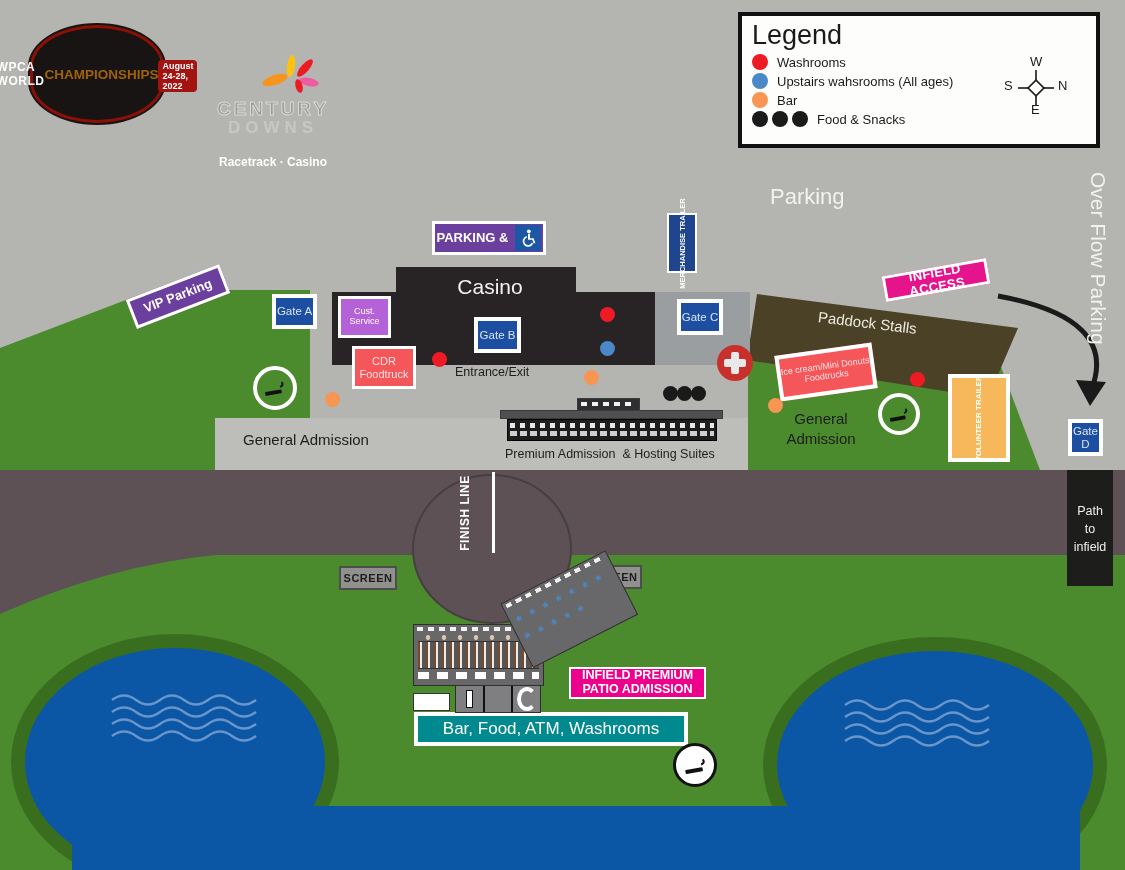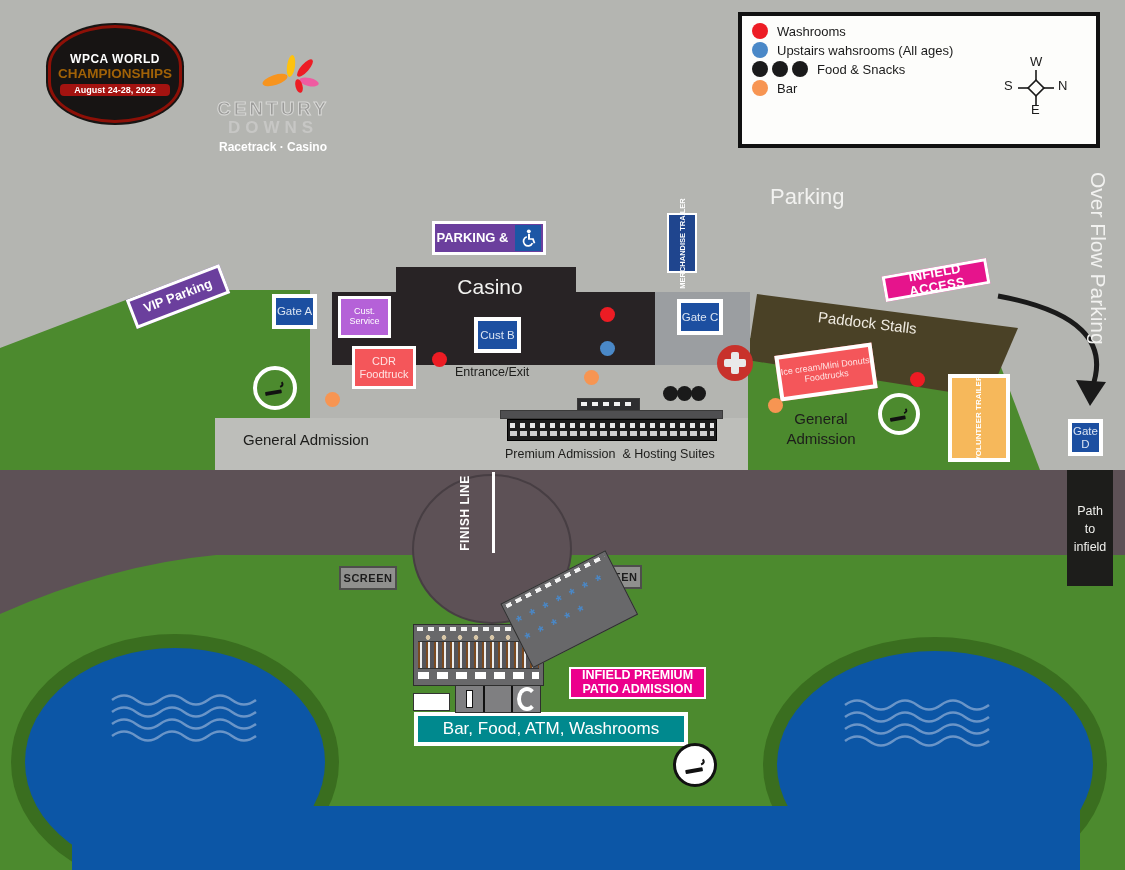--- a/index.html
+++ b/index.html
@@ -32,30 +32,30 @@
   .maplabel{position:absolute;color:#1d1d1b;}
   .whitelabel{position:absolute;color:#f2f2f0;}
   
   .legend{position:absolute;left:738px;top:12px;width:362px;height:136px;background:#fdfdfb;
           border:4px solid #111;box-sizing:border-box;padding:4px 10px;}
   .legend h1{margin:0;font-size:27px;font-weight:normal;color:#1a1a1a;}
   .lrow{display:flex;align-items:center;gap:9px;margin:3px 0;font-size:13px;color:#1a1a1a;}
   .legend .foot{font-size:12.5px;font-weight:600;color:#111;margin-top:7px;}
   .compass{position:absolute;right:28px;top:40px;width:64px;height:64px;font-size:13px;color:#1a1a1a;}
   
-  .wpca{position:absolute;left:48px;top:25px;width:128px;height:92px;background:#171413;
+  .wpca{position:absolute;left:30px;top:25px;width:128px;height:92px;background:#171413;
         border:3px solid #8d1007;border-radius:50% 50% 50% 50% / 42% 42% 42% 42%;
-        box-shadow:0 0 0 2px #171413;display:flex;flex-direction:column;align-items:center;justify-content:center;color:#fff;}
+        box-shadow:0 0 0 2px #171413;display:flex;flex-direction:row;align-items:center;justify-content:center;color:#fff;}
   .wpca .l1{font-size:12px;font-weight:bold;letter-spacing:.5px;}
   .wpca .l2{font-size:13.5px;font-weight:bold;color:#a16207;}
-  .wpca .l3{font-size:9px;font-weight:bold;background:#a31310;padding:1px 14px;border-radius:4px;margin-top:3px;}
+  .wpca .l3{font-size:9px;font-weight:bold;background:#a31310;padding:1px 4px;border-radius:4px;margin-top:3px;}
   .century{position:absolute;left:208px;top:52px;width:130px;height:86px;text-align:center;}
   .century .w1{font-size:19px;font-weight:bold;color:#9b9b99;letter-spacing:3px;-webkit-text-stroke:1px #d9d9d7;}
   .century .w2{font-size:17px;font-weight:bold;color:#c7c7c5;letter-spacing:5px;margin-top:-2px;}
-  .century .tag{font-size:12px;font-weight:bold;color:#fff;margin-top:2px;}
+  .century .tag{font-size:12px;font-weight:bold;color:#fff;margin-top:17px;}
   
   .bld{position:absolute;background:#68686a;border:1px solid #2e2e2e;box-sizing:border-box;}
   .dashrow{height:4px;margin:2px 3px 0 3px;background:repeating-linear-gradient(90deg,#f2f2f2 0 6px,transparent 6px 11px);}
   .circrow{height:7px;margin:2px 4px 0 4px;background-image:radial-gradient(circle 2.2px,#d8c7a8 2.2px,transparent 2.6px);background-size:16px 7px;background-position:2px 1px;}
   .stallrow{height:26px;margin:1px 4px 0 4px;background:repeating-linear-gradient(90deg,#7a4a21 0 2px,#ececec 2px 4px,#55555a 4px 8px);border-top:1px solid #333;border-bottom:1px solid #333;}
   .benchrow{height:7px;margin:3px 4px 0 4px;background:repeating-linear-gradient(90deg,#fff 0 11px,transparent 11px 19px);}
   .grand-bar{position:absolute;background:#4f4f51;border:1px solid #3a3a3a;box-sizing:border-box;}
   .grand-seats{position:absolute;background:#1d1d1d;border:1px solid #000;box-sizing:border-box;}
   .grand-seats .r1{height:5px;margin:3px 2px 0 2px;background:repeating-linear-gradient(90deg,#e8e8e8 0 5px,transparent 5px 10px);}
   .grand-seats .r2{height:5px;margin:3px 2px 0 2px;background:repeating-linear-gradient(90deg,#cfcfcf 0 7px,transparent 7px 10px);}
@@ -122,39 +122,40 @@
         <ellipse cx="62" cy="30" rx="10" ry="4" fill="#ef5ba1" transform="rotate(12 62 30)"></ellipse>
         <ellipse cx="52" cy="34" rx="3.5" ry="7" fill="#ed1c24" transform="rotate(165 52 34)"></ellipse>
       </g>
     </svg>
     <div class="w1">CENTURY</div>
     <div class="w2">DOWNS</div>
     <div class="tag">Racetrack · Casino</div>
   </div>
 
   <div class="legend">
+    <h1>Legend</h1>
     <div class="lrow">
       <span class="ldot" style="background:#ed1c24"></span>
       <span>Washrooms</span>
     </div>
     <div class="lrow">
       <span class="ldot" style="background:#4a88c7"></span>
       <span>Upstairs wahsrooms (All ages)</span>
+    </div>
+    <div class="lrow">
+      <span class="ldot" style="background:#f79552"></span>
+      <span>Bar</span>
     </div>
     <div class="lrow">
       <span style="display:flex;gap:4px">
         <span class="ldot" style="background:#1a1a1a"></span>
           <span class="ldot" style="background:#1a1a1a"></span>
           <span class="ldot" style="background:#1a1a1a"></span>
       </span>
       <span>Food &amp; Snacks</span>
-    </div>
-    <div class="lrow">
-      <span class="ldot" style="background:#f79552"></span>
-      <span>Bar</span>
     </div>
     <div class="compass">
       <span style="position:absolute;left:26px;top:-2px">W</span>
       <span style="position:absolute;left:0px;top:22px">S</span>
       <span style="position:absolute;left:54px;top:22px">N</span>
       <span style="position:absolute;left:27px;top:46px">E</span>
       <svg width="64" height="64" style="position:absolute;left:0;top:0">
         <g stroke="#1a1a1a" stroke-width="1.6" fill="none">
           <line x1="32" y1="14" x2="32" y2="24"></line>
             <line x1="32" y1="40" x2="32" y2="50"></line>
@@ -189,21 +190,21 @@
         <path d="M10.5 10.5 a5.6 5.6 0 1 0 6.8 7.6" stroke="#fff" stroke-width="2.1" fill="none"></path>
       </svg>
     </span>
   </div>
 
   <div class="sign blue-sign" style="left:667px;top:213px;width:30px;height:60px;border-width:2px">
     <span class="vert" style="font-size:7.5px;line-height:1.2">MERCHANDISE TRAILER</span>
   </div>
 
   <div class="sign gate" style="left:272px;top:294px;width:45px;height:35px">Gate A</div>
-  <div class="sign gate" style="left:474px;top:317px;width:47px;height:36px">Cust B</div>
+  <div class="sign gate" style="left:474px;top:317px;width:47px;height:36px">Gate B</div>
   <div class="sign gate" style="left:677px;top:299px;width:46px;height:36px">Gate C</div>
   <div class="sign gate" style="left:1068px;top:419px;width:35px;height:37px">Gate D</div>
 
   <div class="sign violet" style="left:338px;top:296px;width:53px;height:42px">
     <div>
         <div>Cust.</div>
     <div>Service</div>
       </div>
   </div>
 

